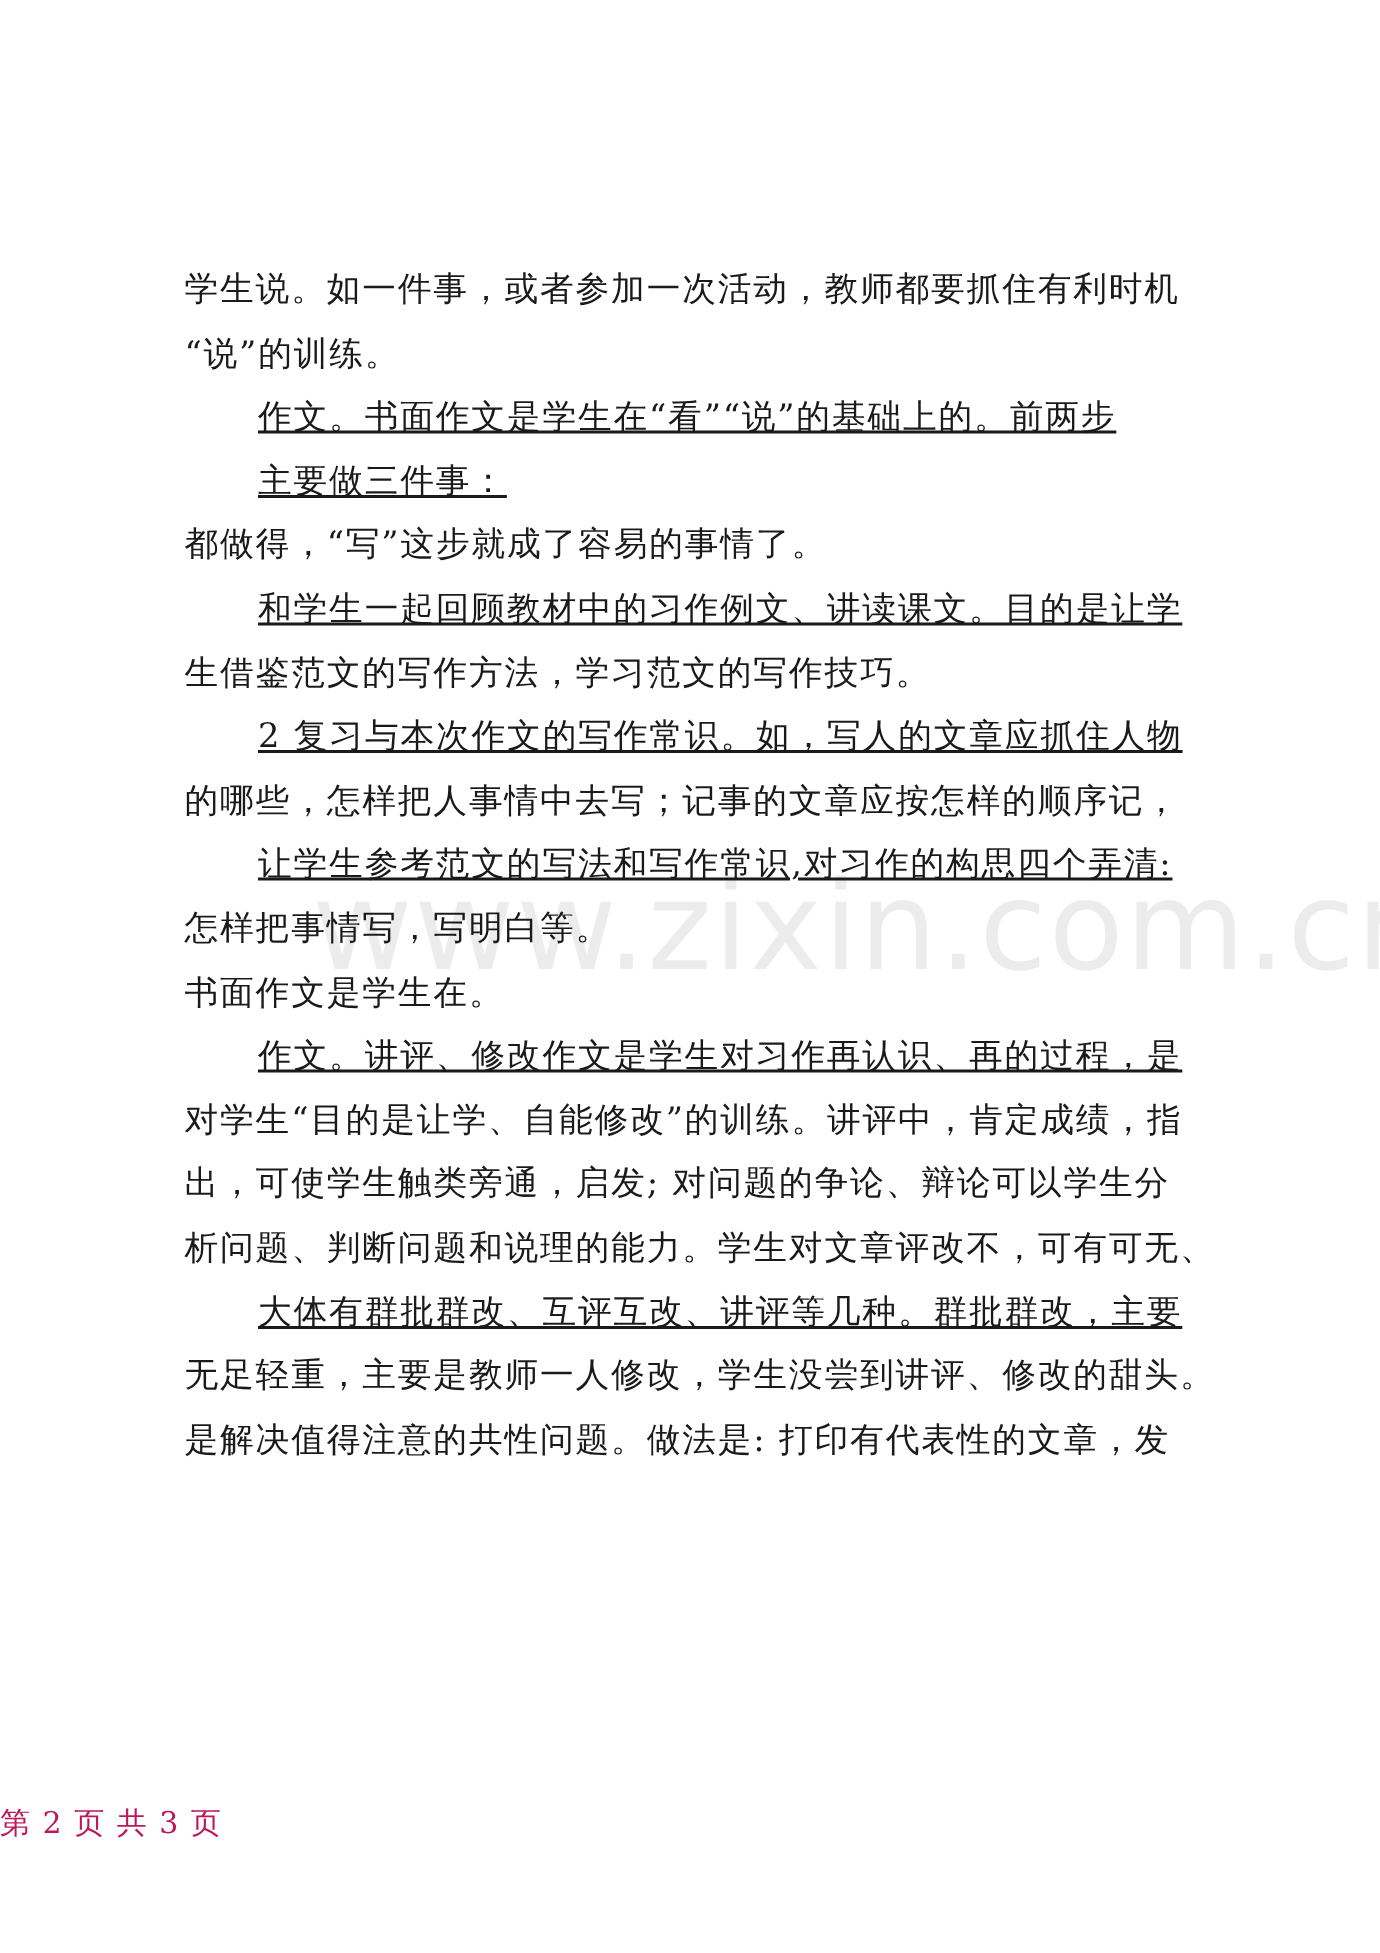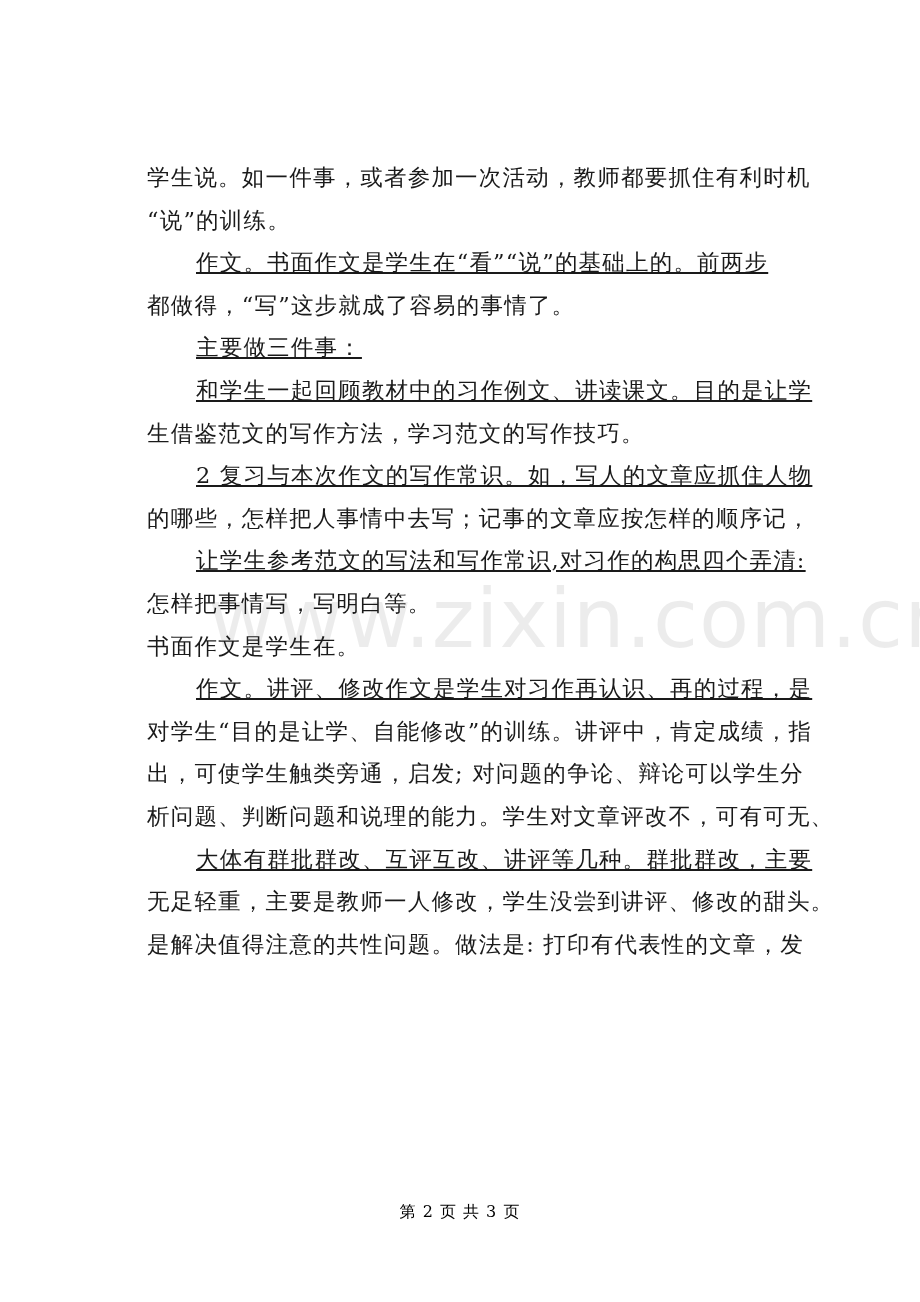--- a/index.html
+++ b/index.html
@@ -17,23 +17,22 @@
   }
   .page {
     position: absolute;
     left: 0; top: 0;
     width: 920px;
     height: 1302px;
   }
   .body-text {
     position: absolute;
     left: 123px;
-    top: 156px;
+    top: 172px;
     width: 690px;
-    margin-left: 24px;
   }
   .line {
     height: 42.6px;
     line-height: 42.6px;
     font-size: 22.5px;
     white-space: nowrap;
     letter-spacing: 1.2px;
   }
   .line.indent {
     padding-left: 49px;
@@ -50,39 +49,39 @@
     letter-spacing: 1px;
     white-space: nowrap;
     pointer-events: none;
     line-height: 1;
   }
   .footer {
     position: absolute;
     left: 0;
     width: 920px;
     top: 1202px;
-    text-align: center;
-    font-size: 16px;
-    color: #000000;
+    text-align: left;
+    font-size: 20px;
+    color: #be185d;
     letter-spacing: 1px;
   }
 </style>
 </head>
 <body>
 
 <div class="page">
 
   <div class="watermark">www.zixin.com.cn</div>
 
   <div class="body-text">
     <div class="line">学生说。如一件事，或者参加一次活动，教师都要抓住有利时机</div>
     <div class="line">“说”的训练。</div>
     <div class="line indent">作文。书面作文是学生在“看”“说”的基础上的。前两步</div>
+    <div class="line indent">主要做三件事：</div>
     <div class="line">都做得，“写”这步就成了容易的事情了。</div>
-    <div class="line indent">主要做三件事：</div>
     <div class="line indent">和学生一起回顾教材中的习作例文、讲读课文。目的是让学</div>
     <div class="line">生借鉴范文的写作方法，学习范文的写作技巧。</div>
     <div class="line indent">2 复习与本次作文的写作常识。如，写人的文章应抓住人物</div>
     <div class="line">的哪些，怎样把人事情中去写；记事的文章应按怎样的顺序记，</div>
     <div class="line indent">让学生参考范文的写法和写作常识,对习作的构思四个弄清:</div>
     <div class="line">怎样把事情写，写明白等。</div>
     <div class="line">书面作文是学生在。</div>
     <div class="line indent">作文。讲评、修改作文是学生对习作再认识、再的过程，是</div>
     <div class="line">对学生“目的是让学、自能修改”的训练。讲评中，肯定成绩，指</div>
     <div class="line">出，可使学生触类旁通，启发; 对问题的争论、辩论可以学生分</div>

